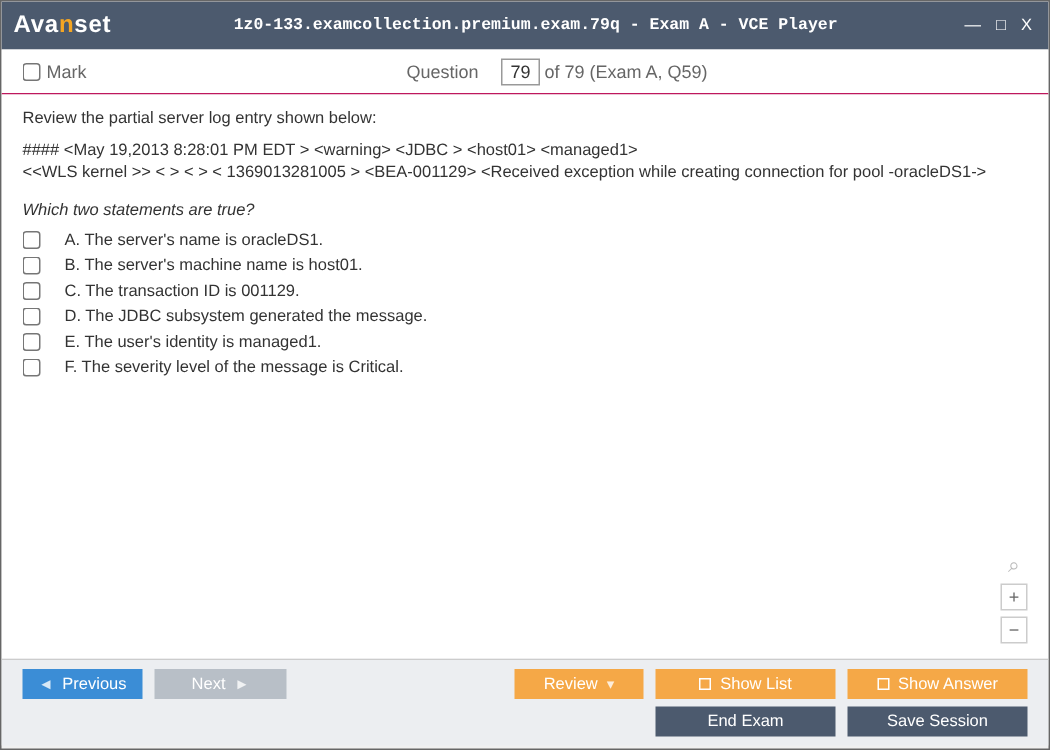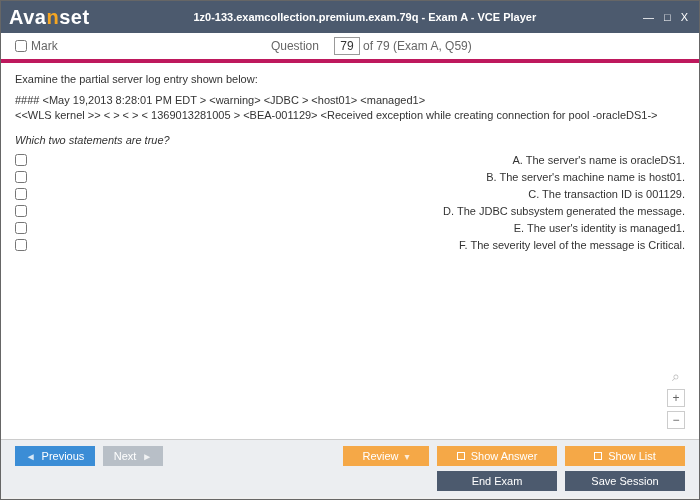--- a/index.html
+++ b/index.html
@@ -1,43 +1,43 @@
 <!DOCTYPE html>
 <html><head>
 <meta charset="utf-8">
 <style>
   * { margin: 0; padding: 0; box-sizing: border-box; font-family: Arial, sans-serif; }
   body { background: #f0f0f0; width: 700px; height: 500px; overflow: hidden; border: 1px solid #666; }
   .titlebar { background: #4c5a6e; color: #fff; display: flex; align-items: center; height: 32px; padding: 0 8px; font-size: 11px; }
-  .logo { font-size: 20px; font-weight: bold; letter-spacing: 0.5px; }
+  .logo { font-size: 16px; font-weight: bold; letter-spacing: 0.5px; }
   .logo .orange { color: #f5a623; }
-  .title-text { flex: 1; text-align: center; font-weight: bold; }
+  .title-text { flex: 1; text-align: center; font-weight: bold; font-family: Liberation Mono, monospace; }
   .win-controls { display: flex; gap: 4px; font-size: 11px; }
   .win-controls span { cursor: pointer; padding: 0 3px; }
-  .subheader { background: #fff; border-bottom: 4px solid #be185d; display: flex; align-items: center; height: 30px; padding: 0 14px; font-size: 12px; color: #666; }
+  .subheader { background: #fff; border-bottom: 1px solid #be185d; display: flex; align-items: center; height: 30px; padding: 0 14px; font-size: 12px; color: #666; }
   .mark-wrap { display: flex; align-items: center; gap: 4px; }
   .mark-wrap input { width: 12px; height: 12px; }
   .qcenter { flex: 1; text-align: center; }
   .qnum-box { border: 1px solid #999; padding: 1px 5px; display: inline-block; color: #333; margin-left: 12px; }
   .content { background: #fff; padding: 10px 14px; height: 376px; font-size: 11px; color: #333; position: relative; overflow: hidden; }
   .qtext { margin-bottom: 8px; }
   .logline { margin-bottom: 10px; line-height: 1.4; word-break: break-word; }
   .prompt { margin-bottom: 8px; font-style: italic; }
   .options { display: flex; flex-direction: column; gap: 5px; }
-  .opt { display: flex; align-items: center; gap: 1px; justify-content: space-between; }
+  .opt { display: flex; align-items: center; gap: 16px; }
   .opt input { width: 12px; height: 12px; }
   .zoom-controls { position: absolute; right: 14px; bottom: 10px; display: flex; flex-direction: column; gap: 4px; align-items: center; }
   .zoom-controls .zbtn { width: 18px; height: 18px; border: 1px solid #ccc; background: #fff; display: flex; align-items: center; justify-content: center; font-size: 12px; color: #666; cursor: pointer; }
   .zoom-controls .zicon { color: #bbb; font-size: 14px; }
   .footer { background: #eceef1; border-top: 1px solid #ccc; padding: 6px 14px; }
   .footer-row { display: flex; gap: 8px; align-items: center; margin-bottom: 5px; }
   .footer-row:last-child { margin-bottom: 0; justify-content: flex-end; }
   .btn { font-size: 11px; padding: 4px 0; text-align: center; color: #fff; cursor: pointer; display: flex; align-items: center; justify-content: center; gap: 6px; border: none; }
   .btn-blue { background: #3b8dd6; width: 80px; }
-  .btn-grey { background: #b8bfc7; width: 60px; }
+  .btn-grey { background: #b8bfc7; width: 88px; }
   .btn-orange { background: #f5a847; width: 86px; }
   .btn-orange-wide { background: #f5a847; width: 120px; }
   .btn-dark { background: #4c5a6e; width: 120px; }
   .spacer { flex: 1; }
   .arrow { font-size: 10px; opacity: 0.8; }
   .sq { display: inline-block; width: 8px; height: 8px; border: 1px solid #fff; }
 </style>
 </head>
 <body>
 
@@ -59,21 +59,21 @@
     <span>Mark</span>
   </label>
   <div class="qcenter">
     <span>Question</span>
     <span class="qnum-box">79</span>
     <span> of 79 (Exam A, Q59)</span>
   </div>
 </div>
 
 <div class="content">
-  <div class="qtext">Examine the partial server log entry shown below:</div>
+  <div class="qtext">Review the partial server log entry shown below:</div>
   <div class="logline">
     <div>#### &lt;May 19,2013 8:28:01 PM EDT &gt; &lt;warning&gt; &lt;JDBC &gt; &lt;host01&gt; &lt;managed1&gt;</div>
     <div>&lt;&lt;WLS kernel &gt;&gt; &lt; &gt; &lt; &gt; &lt; 1369013281005 &gt; &lt;BEA-001129&gt; &lt;Received exception while creating connection for pool -oracleDS1-&gt;</div>
   </div>
   <div class="prompt">Which two statements are true?</div>
   <div class="options">
     <label class="opt">
         <input type="checkbox" style="">
         <span>A.  The server's name is oracleDS1.</span>
       </label>
@@ -115,24 +115,24 @@
         <span>Next</span>
         <span class="arrow">►</span>
       </button>
     <div class="spacer"></div>
     <button class="btn btn-orange">
         <span>Review</span>
         <span class="arrow">▾</span>
       </button>
     <button class="btn btn-orange-wide">
         <span class="sq"></span>
-        <span>Show Answer</span>
+        <span>Show List</span>
       </button>
     <button class="btn btn-orange-wide">
         <span class="sq"></span>
-        <span>Show List</span>
+        <span>Show Answer</span>
       </button>
   </div>
   <div class="footer-row">
     <button class="btn btn-dark">End Exam</button>
     <button class="btn btn-dark">Save Session</button>
   </div>
 </div>
 
 </body></html>

